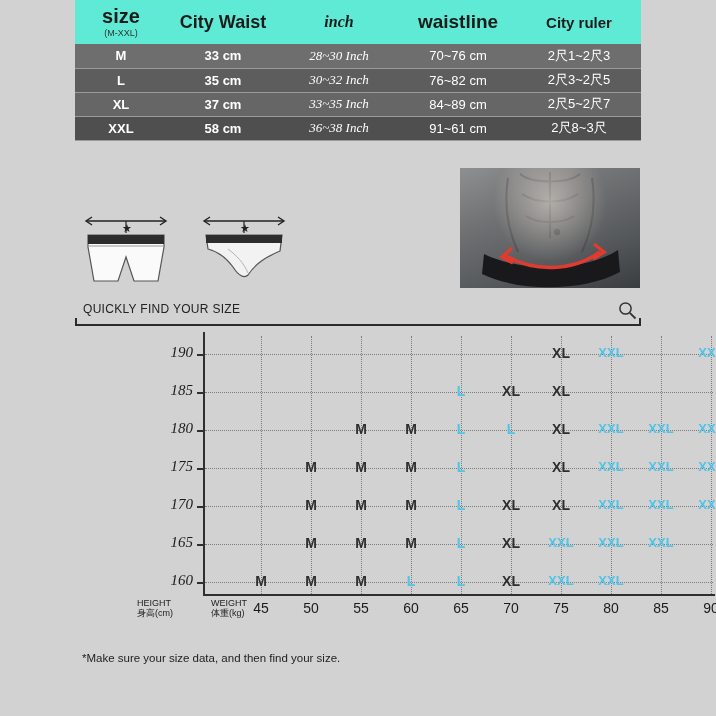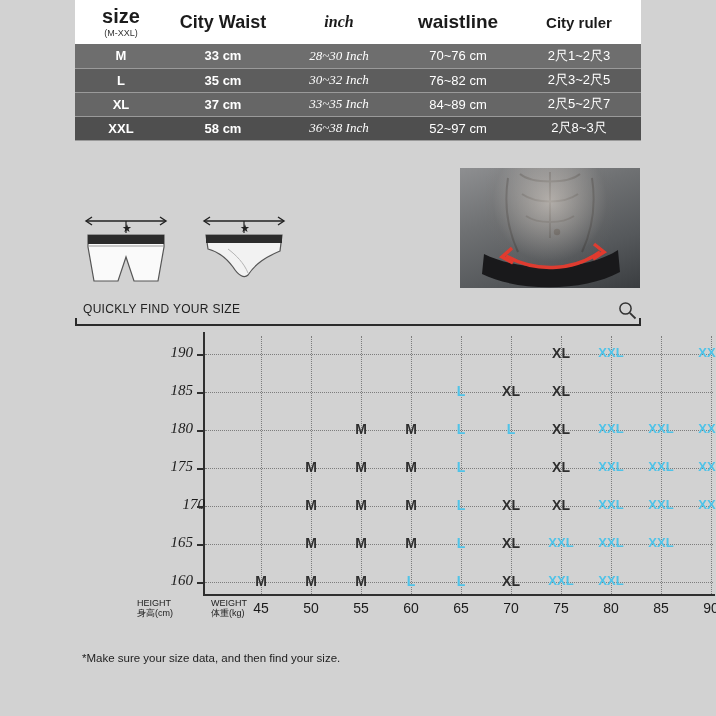--- a/index.html
+++ b/index.html
@@ -19,21 +19,21 @@
   
   .size-table{
     position:absolute;left:75px;top:0;width:566px;
     border-collapse:collapse;
   }
   .size-table td,.size-table th{
     padding:0;margin:0;
   }
   .hdr-row td{
     height:44px;
-    background:#ffffff;
+    background:#5eead4;
     text-align:center;
     vertical-align:middle;
     font-weight:bold;
     color:#1b1b1b;
   }
   .hdr-size{font-size:20px;line-height:20px;}
   .hdr-sub{font-size:9px;font-weight:normal;color:#333;display:block;margin-top:1px;}
   .hdr-flat{font-size:18px;}
   .hdr-inch{font-size:19px;}
   .hdr-waist{font-size:19px;}
@@ -172,21 +172,21 @@
         <td class="col-size">XL</td>
         <td class="col-flat">37 cm</td>
         <td class="col-inch">33~35 Inch</td>
         <td class="col-waist">84~89 cm</td>
         <td class="col-city">2尺5~2尺7</td>
       </tr>
       <tr class="r-darkest">
         <td class="col-size">XXL</td>
         <td class="col-flat">58 cm</td>
         <td class="col-inch">36~38 Inch</td>
-        <td class="col-waist">52~97 cm</td>
+        <td class="col-waist">91~61 cm</td>
         <td class="col-city">2尺8~3尺</td>
       </tr>
     </tbody>
   </table>
 
 
   <div class="photo">
     <div class="ab-shade"></div>
     <svg width="180" height="120" viewBox="0 0 180 120">
       <g opacity="0.30" fill="none" stroke="#2a2520" stroke-width="2">
@@ -264,21 +264,21 @@
         <div class="gridrow" style="top: 22px;"></div>
         <div class="ylabel" style="left: 74px; top: 50px;">185</div>
         <div class="ytick" style="top: 60px;"></div>
         <div class="gridrow" style="top: 60px;"></div>
         <div class="ylabel" style="left: 74px; top: 88px;">180</div>
         <div class="ytick" style="top: 98px;"></div>
         <div class="gridrow" style="top: 98px;"></div>
         <div class="ylabel" style="left: 74px; top: 126px;">175</div>
         <div class="ytick" style="top: 136px;"></div>
         <div class="gridrow" style="top: 136px;"></div>
-        <div class="ylabel" style="left: 86px; top: 164px;">170</div>
+        <div class="ylabel" style="left: 74px; top: 164px;">170</div>
         <div class="ytick" style="top: 174px;"></div>
         <div class="gridrow" style="top: 174px;"></div>
         <div class="ylabel" style="left: 74px; top: 202px;">165</div>
         <div class="ytick" style="top: 212px;"></div>
         <div class="gridrow" style="top: 212px;"></div>
         <div class="ylabel" style="left: 74px; top: 240px;">160</div>
         <div class="ytick" style="top: 250px;"></div>
         <div class="gridrow" style="top: 250px;"></div>
         <div class="xlabel" style="left: 186px;">45</div>
         <div class="gridcol" style="left: 186px;"></div>

